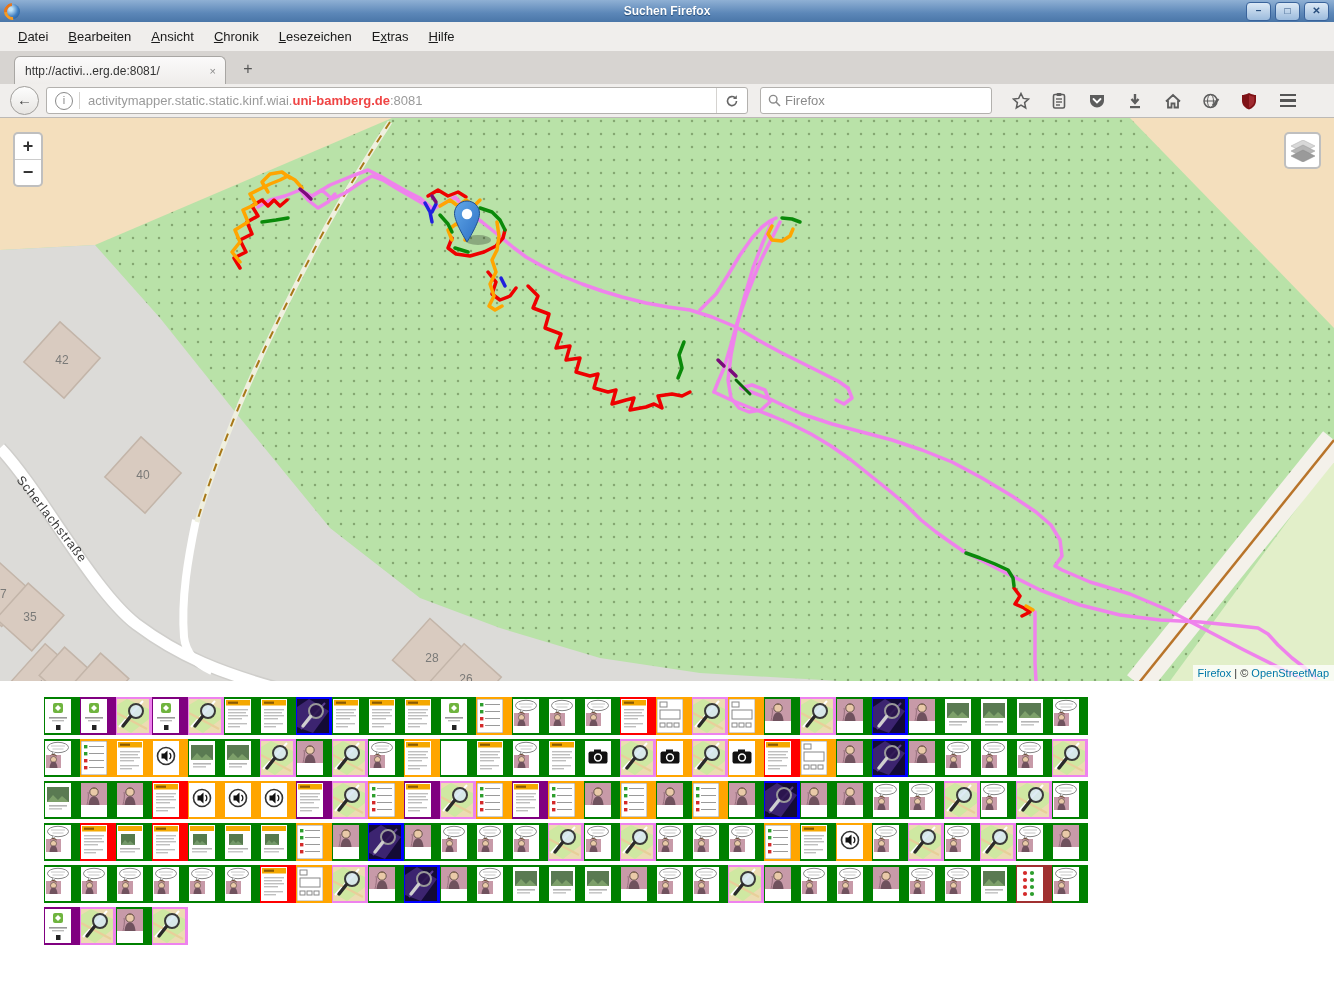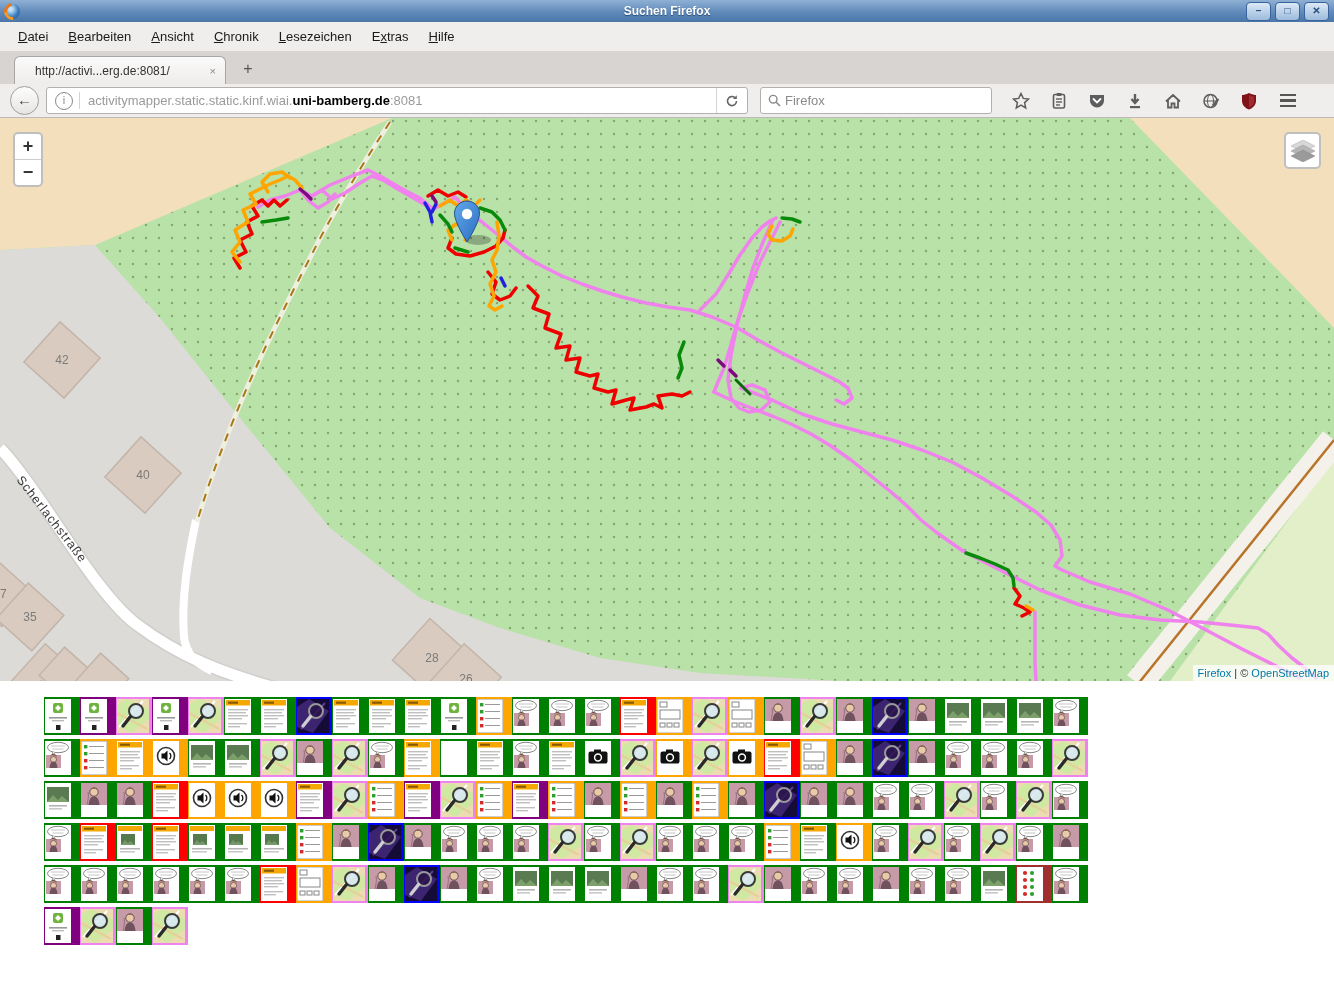--- a/index.html
+++ b/index.html
@@ -10,31 +10,31 @@
   #fx-logo{width:15px;height:15px;border-radius:50%;margin-left:5px;background:radial-gradient(circle at 38% 35%,#bfe2f7 12%,#3f7ec2 55%,#1c4f86);position:relative}
   #fx-logo::after{content:"";position:absolute;inset:-1px;border-radius:50%;border:3px solid transparent;border-left-color:#e8761a;border-bottom-color:#f59a23;transform:rotate(40deg)}
   #win-title{position:absolute;left:0;right:0;text-align:center;color:#fff;font-weight:bold;font-size:12px;text-shadow:0 1px 1px #234a75}
   .winbtns{position:absolute;right:5px;top:2px;display:flex;gap:4px}
   .winbtn{width:23px;height:17px;border:1px solid #39639b;border-radius:4px;background:linear-gradient(#dcE9f6,#9cbbdc);color:#274d7c;font-size:10px;line-height:15px;text-align:center;font-weight:bold}
   #menubar{position:absolute;left:0;top:22px;width:1334px;height:29px;background:#f0eeec;display:flex;align-items:center;padding-left:8px;box-sizing:border-box;font-size:13px;color:#1a1a1a}
   .menu-item{padding:4px 10px}
   .menu-item u{text-decoration:underline}
   #tabbar{position:absolute;left:0;top:51px;width:1334px;height:33px;background:#d7d4d1}
   #tab-active{position:absolute;left:14px;top:5px;width:212px;height:28px;background:linear-gradient(#fbfafa,#efedeb);border:1px solid #a8a6a3;border-bottom:none;border-radius:6px 6px 0 0;box-sizing:border-box;display:flex;align-items:center;font-size:12px;color:#333}
-  #tab-active .ttl{padding-left:20px;flex:1;white-space:nowrap;overflow:hidden}
+  #tab-active .ttl{padding-left:10px;flex:1;white-space:nowrap;overflow:hidden}
   #tab-close{color:#8a8a8a;font-size:11px;padding:0 9px}
   #newtab{position:absolute;left:234px;top:8px;width:28px;height:22px;text-align:center;font-size:16px;color:#555;line-height:20px}
   #navbar{position:absolute;left:0;top:84px;width:1334px;height:34px;background:#f0eeec;border-bottom:1px solid #bcb9b6;box-sizing:border-box;display:flex;align-items:center}
   #back-btn{width:27px;height:27px;border-radius:50%;border:1px solid #a09e9b;background:linear-gradient(#fdfdfd,#e7e5e2);margin-left:10px;text-align:center;line-height:25px;font-size:15px;color:#444;flex:none}
   #urlbar{height:27px;background:#fff;border:1px solid #b3b1ae;border-radius:3px;margin-left:7px;width:702px;display:flex;align-items:center;box-sizing:border-box;flex:none}
   #info-icon{width:16px;height:16px;border:1px solid #8a8a8a;border-radius:50%;color:#8a8a8a;font-size:11px;line-height:15px;text-align:center;margin:0 6px 0 8px;flex:none}
   #url-divider{width:1px;height:17px;background:#d5d3d0;margin-right:8px}
   #url-text{font-size:13px;white-space:nowrap;overflow:hidden;flex:1}
   #url-text .dim{color:#9a9a9a}
-  #url-text .host{color:#000000;font-weight:bold}
+  #url-text .host{color:#ef4444;font-weight:bold}
   #reload-seg{width:30px;height:100%;border-left:1px solid #d5d3d0;display:flex;align-items:center;justify-content:center;flex:none}
   #searchbox{height:27px;background:#fff;border:1px solid #b3b1ae;border-radius:3px;margin-left:12px;width:232px;display:flex;align-items:center;box-sizing:border-box;flex:none}
   #search-placeholder{color:#8a8a8a;font-size:13px;margin-left:4px}
   .navicon{width:18px;height:18px;margin-left:20px;flex:none}
   #hamburger{margin-left:22px;display:flex;flex-direction:column;gap:3px}
   #hamburger i{display:block;width:16px;height:2.4px;background:#555}
   
   #map{position:absolute;left:0;top:118px;width:1334px;height:563px;background:#b9e2a8;overflow:hidden}
   #mapsvg{position:absolute;left:0;top:0}
   .leaflet-ctl{position:absolute;background:#fff;border:2px solid rgba(0,0,0,.25);border-radius:5px}

